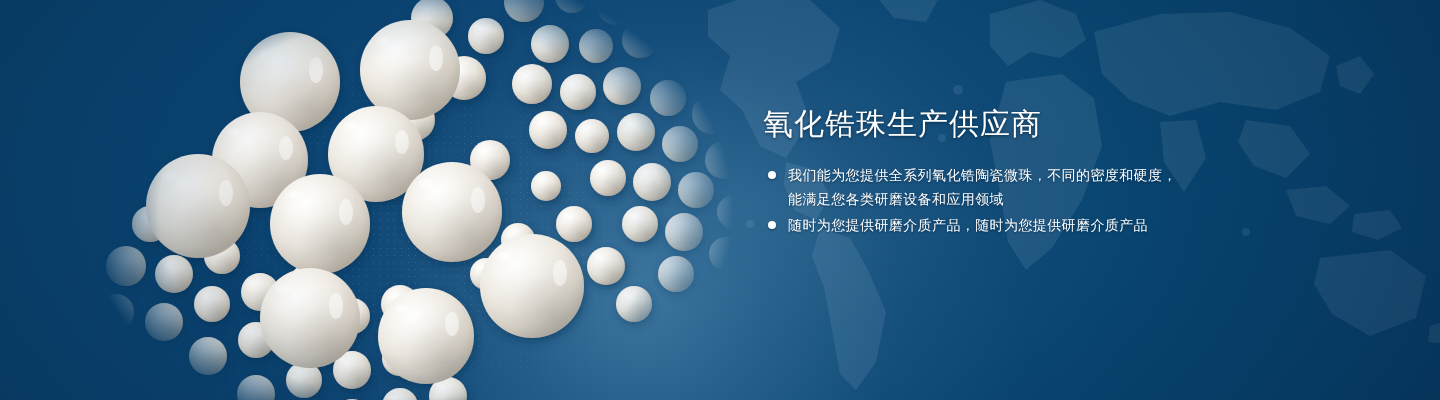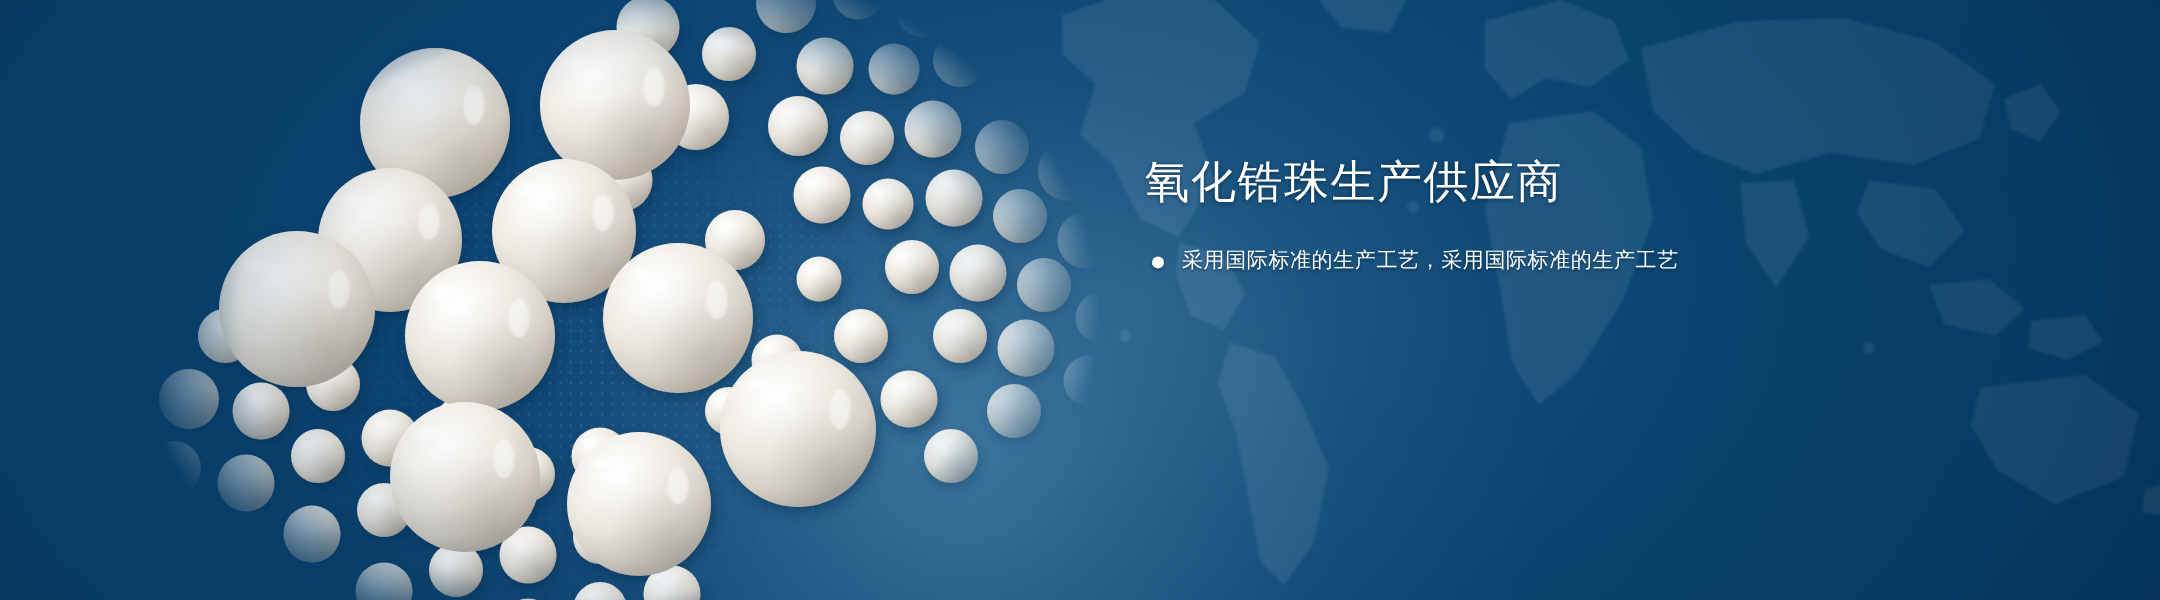--- a/index.html
+++ b/index.html
@@ -92,21 +92,20 @@
     -webkit-mask-image:radial-gradient(ellipse 330px 250px at 330px 235px, #000 58%, rgba(0,0,0,0.92) 76%, rgba(0,0,0,0) 98%);
     mask-image:radial-gradient(ellipse 330px 250px at 330px 235px, #000 58%, rgba(0,0,0,0.92) 76%, rgba(0,0,0,0) 98%);
   }
   .beads svg{ width:100%; height:100%; display:block; }
 
   
   .content{
     position:absolute;
     left:763px; top:104px;
     width:520px;
-    font-family:Liberation Mono, monospace;
   }
   .headline{
     font-size:30px;
     line-height:40px;
     font-weight:400;
     color:#ffffff;
     letter-spacing:1px;
     text-shadow:0 1px 3px rgba(2,24,46,0.65);
     white-space:nowrap;
   }
@@ -478,23 +477,28 @@
   </div>
 
   <div class="bg-vignette"></div>
 
   <div class="content">
 
     <h1 class="headline">氧化锆珠生产供应商</h1>
 
     <ul class="bullets">
 
-
-
       <li class="bullet">
         <span class="dot"></span>
-        <span class="line">采用国际标准的生产工艺，采用国际标准的生产工艺</span>
+        <span class="line">我们能为您提供全系列氧化锆陶瓷微珠，不同的密度和硬度，</span>
+        <span class="line">能满足您各类研磨设备和应用领域</span>
+      </li>
+
+
+      <li class="bullet">
+        <span class="dot"></span>
+        <span class="line">随时为您提供研磨介质产品，随时为您提供研磨介质产品</span>
       </li>
 
     </ul>
   </div>
 
 </div>
 
 </body></html>

